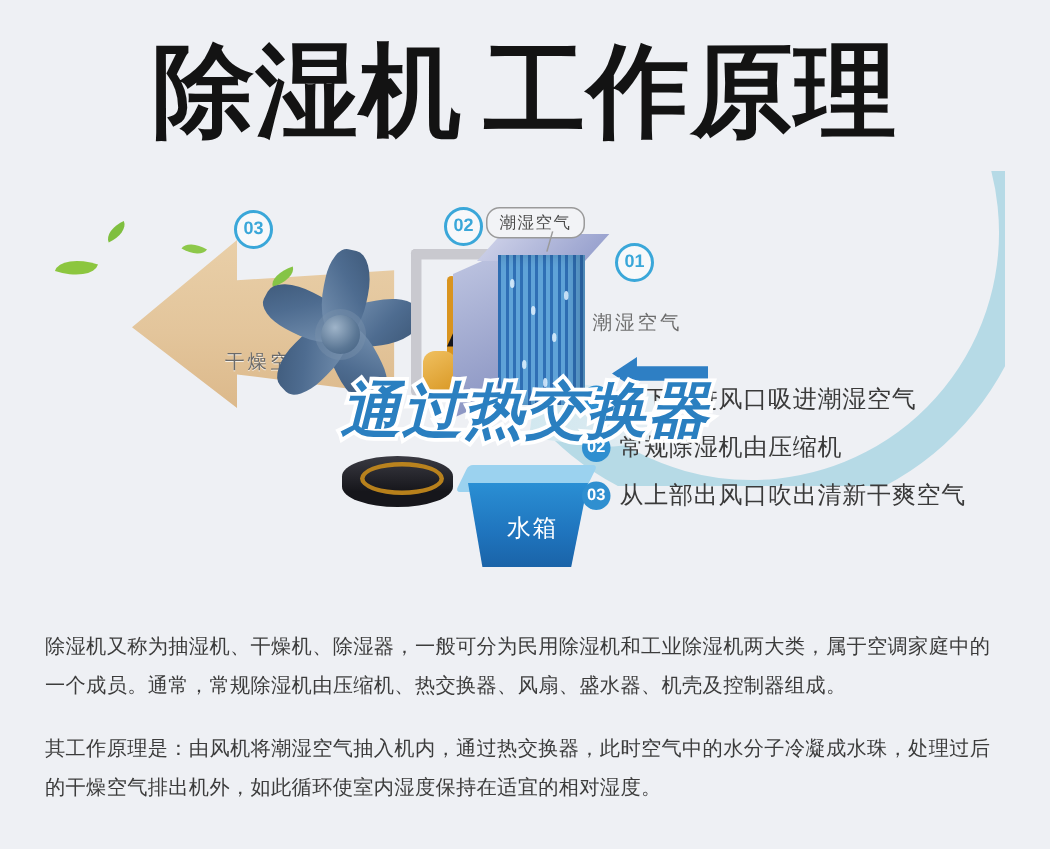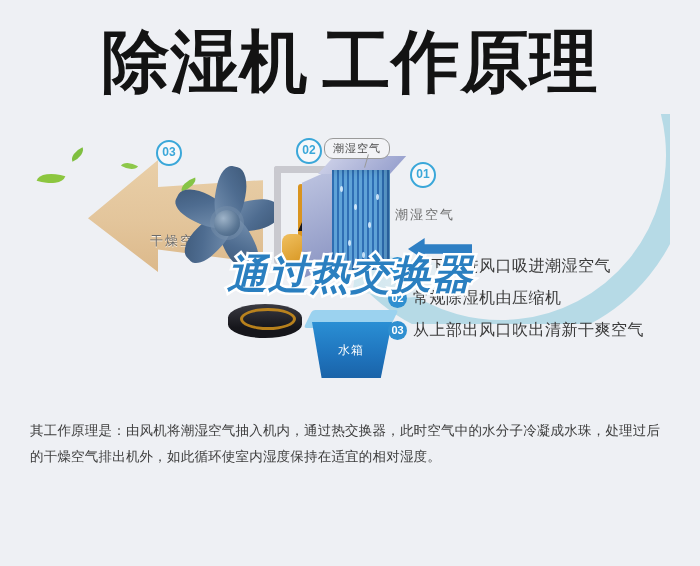--- a/index.html
+++ b/index.html
@@ -155,21 +155,21 @@
     position:absolute;left:2px;top:0;width:86px;height:18px;
     background:#9bd2ef;border-radius:3px;
     transform:skewX(-26deg);
   }
   .tank-body{
     position:absolute;left:6px;top:12px;width:80px;height:56px;
     background:linear-gradient(180deg,#2a8fd4 0%,#1f74bd 60%,#1a63a8 100%);
     clip-path:polygon(0 0,100% 0,86% 100%,12% 100%);
   }
   .tank-lbl{
-    position:absolute;left:32px;top:32px;font-size:12px;color:#ffffff;letter-spacing:1px;
+    position:absolute;left:32px;top:32px;font-size:16px;color:#ffffff;letter-spacing:1px;
   }
 
   
   .badge{
     position:absolute;width:22px;height:22px;border-radius:50%;
     border:2px solid #3aa7d9;color:#3aa7d9;
     font-size:12px;font-weight:bold;line-height:20px;text-align:center;
     background:rgba(255,255,255,.55);
   }
   .badge.b01{left:410px;top:44px;}
@@ -310,16 +310,17 @@
       <span class="step-badge">03</span>
       <span class="step-text">从上部出风口吹出清新干爽空气</span>
     </div>
   </div>
 
   <div class="overlay">
     <div class="ovl-line"><span>通过热交换器</span></div>
   </div>
 
   <div class="copy">
+    <p>除湿机又称为抽湿机、干燥机、除湿器，一般可分为民用除湿机和工业除湿机两大类，属于空调家庭中的一个成员。通常，常规除湿机由压缩机、热交换器、风扇、盛水器、机壳及控制器组成。</p>
     <p>其工作原理是：由风机将潮湿空气抽入机内，通过热交换器，此时空气中的水分子冷凝成水珠，处理过后的干燥空气排出机外，如此循环使室内湿度保持在适宜的相对湿度。</p>
   </div>
 
 </div>
 
 </body></html>

